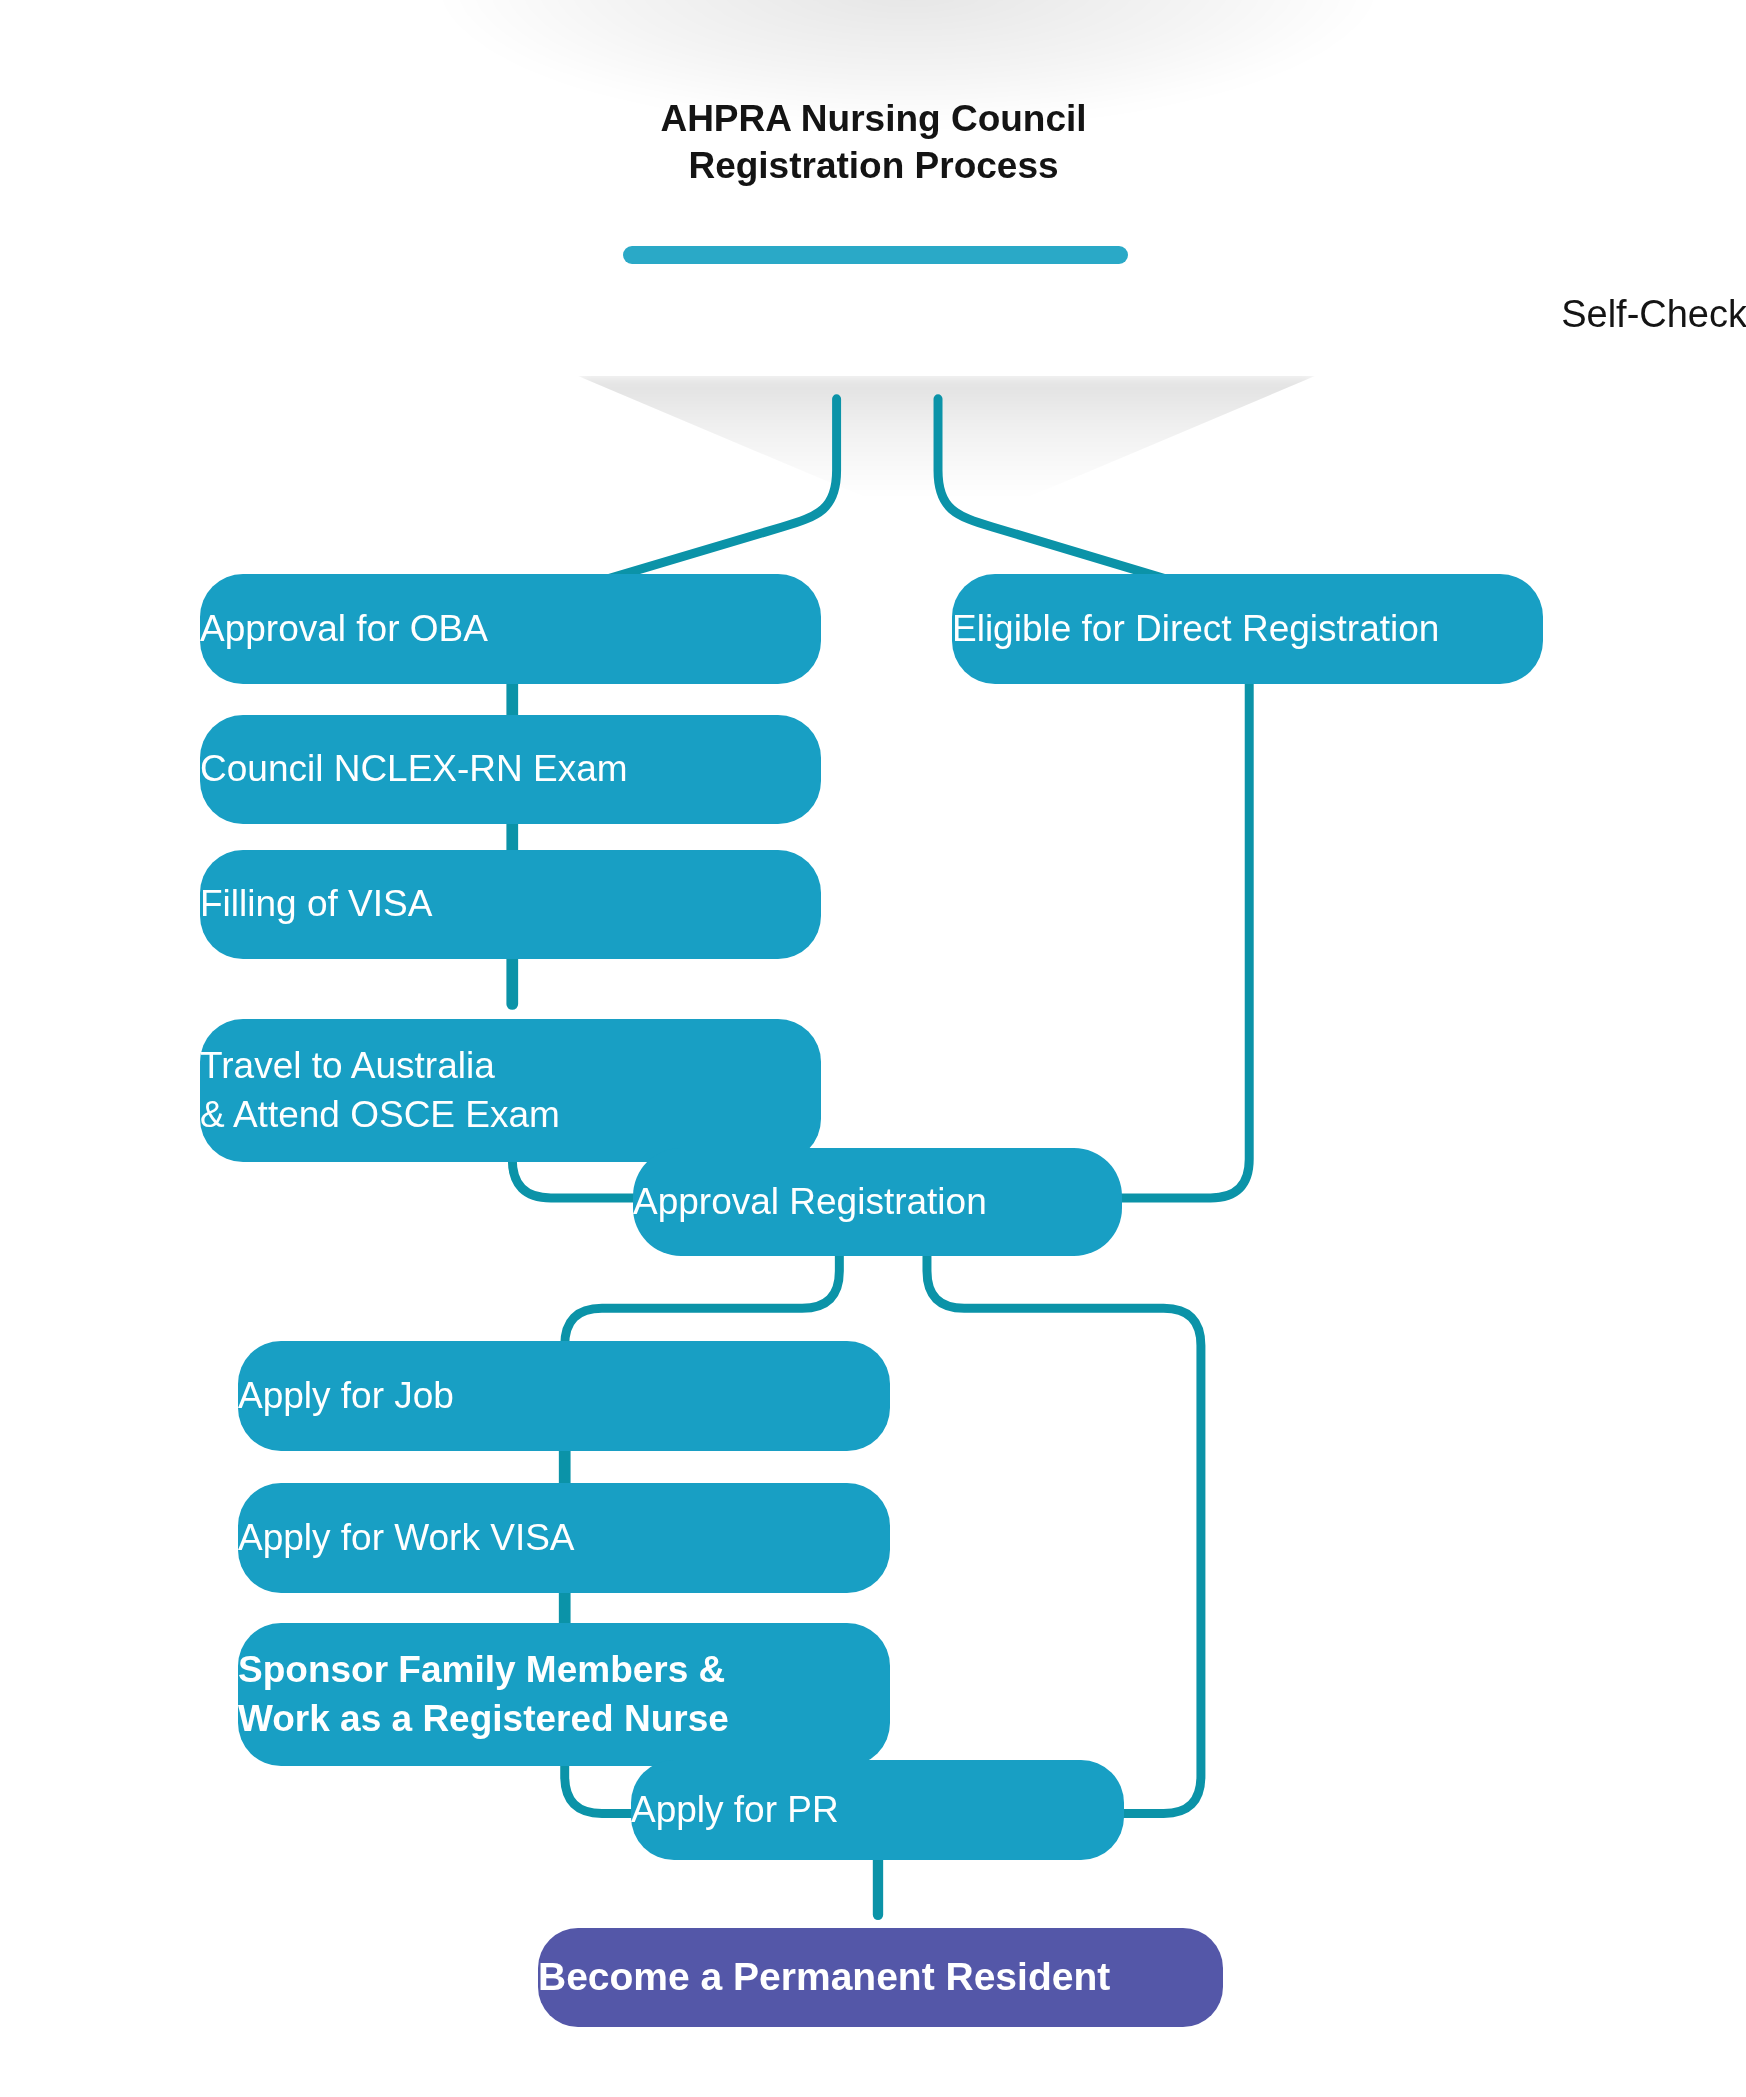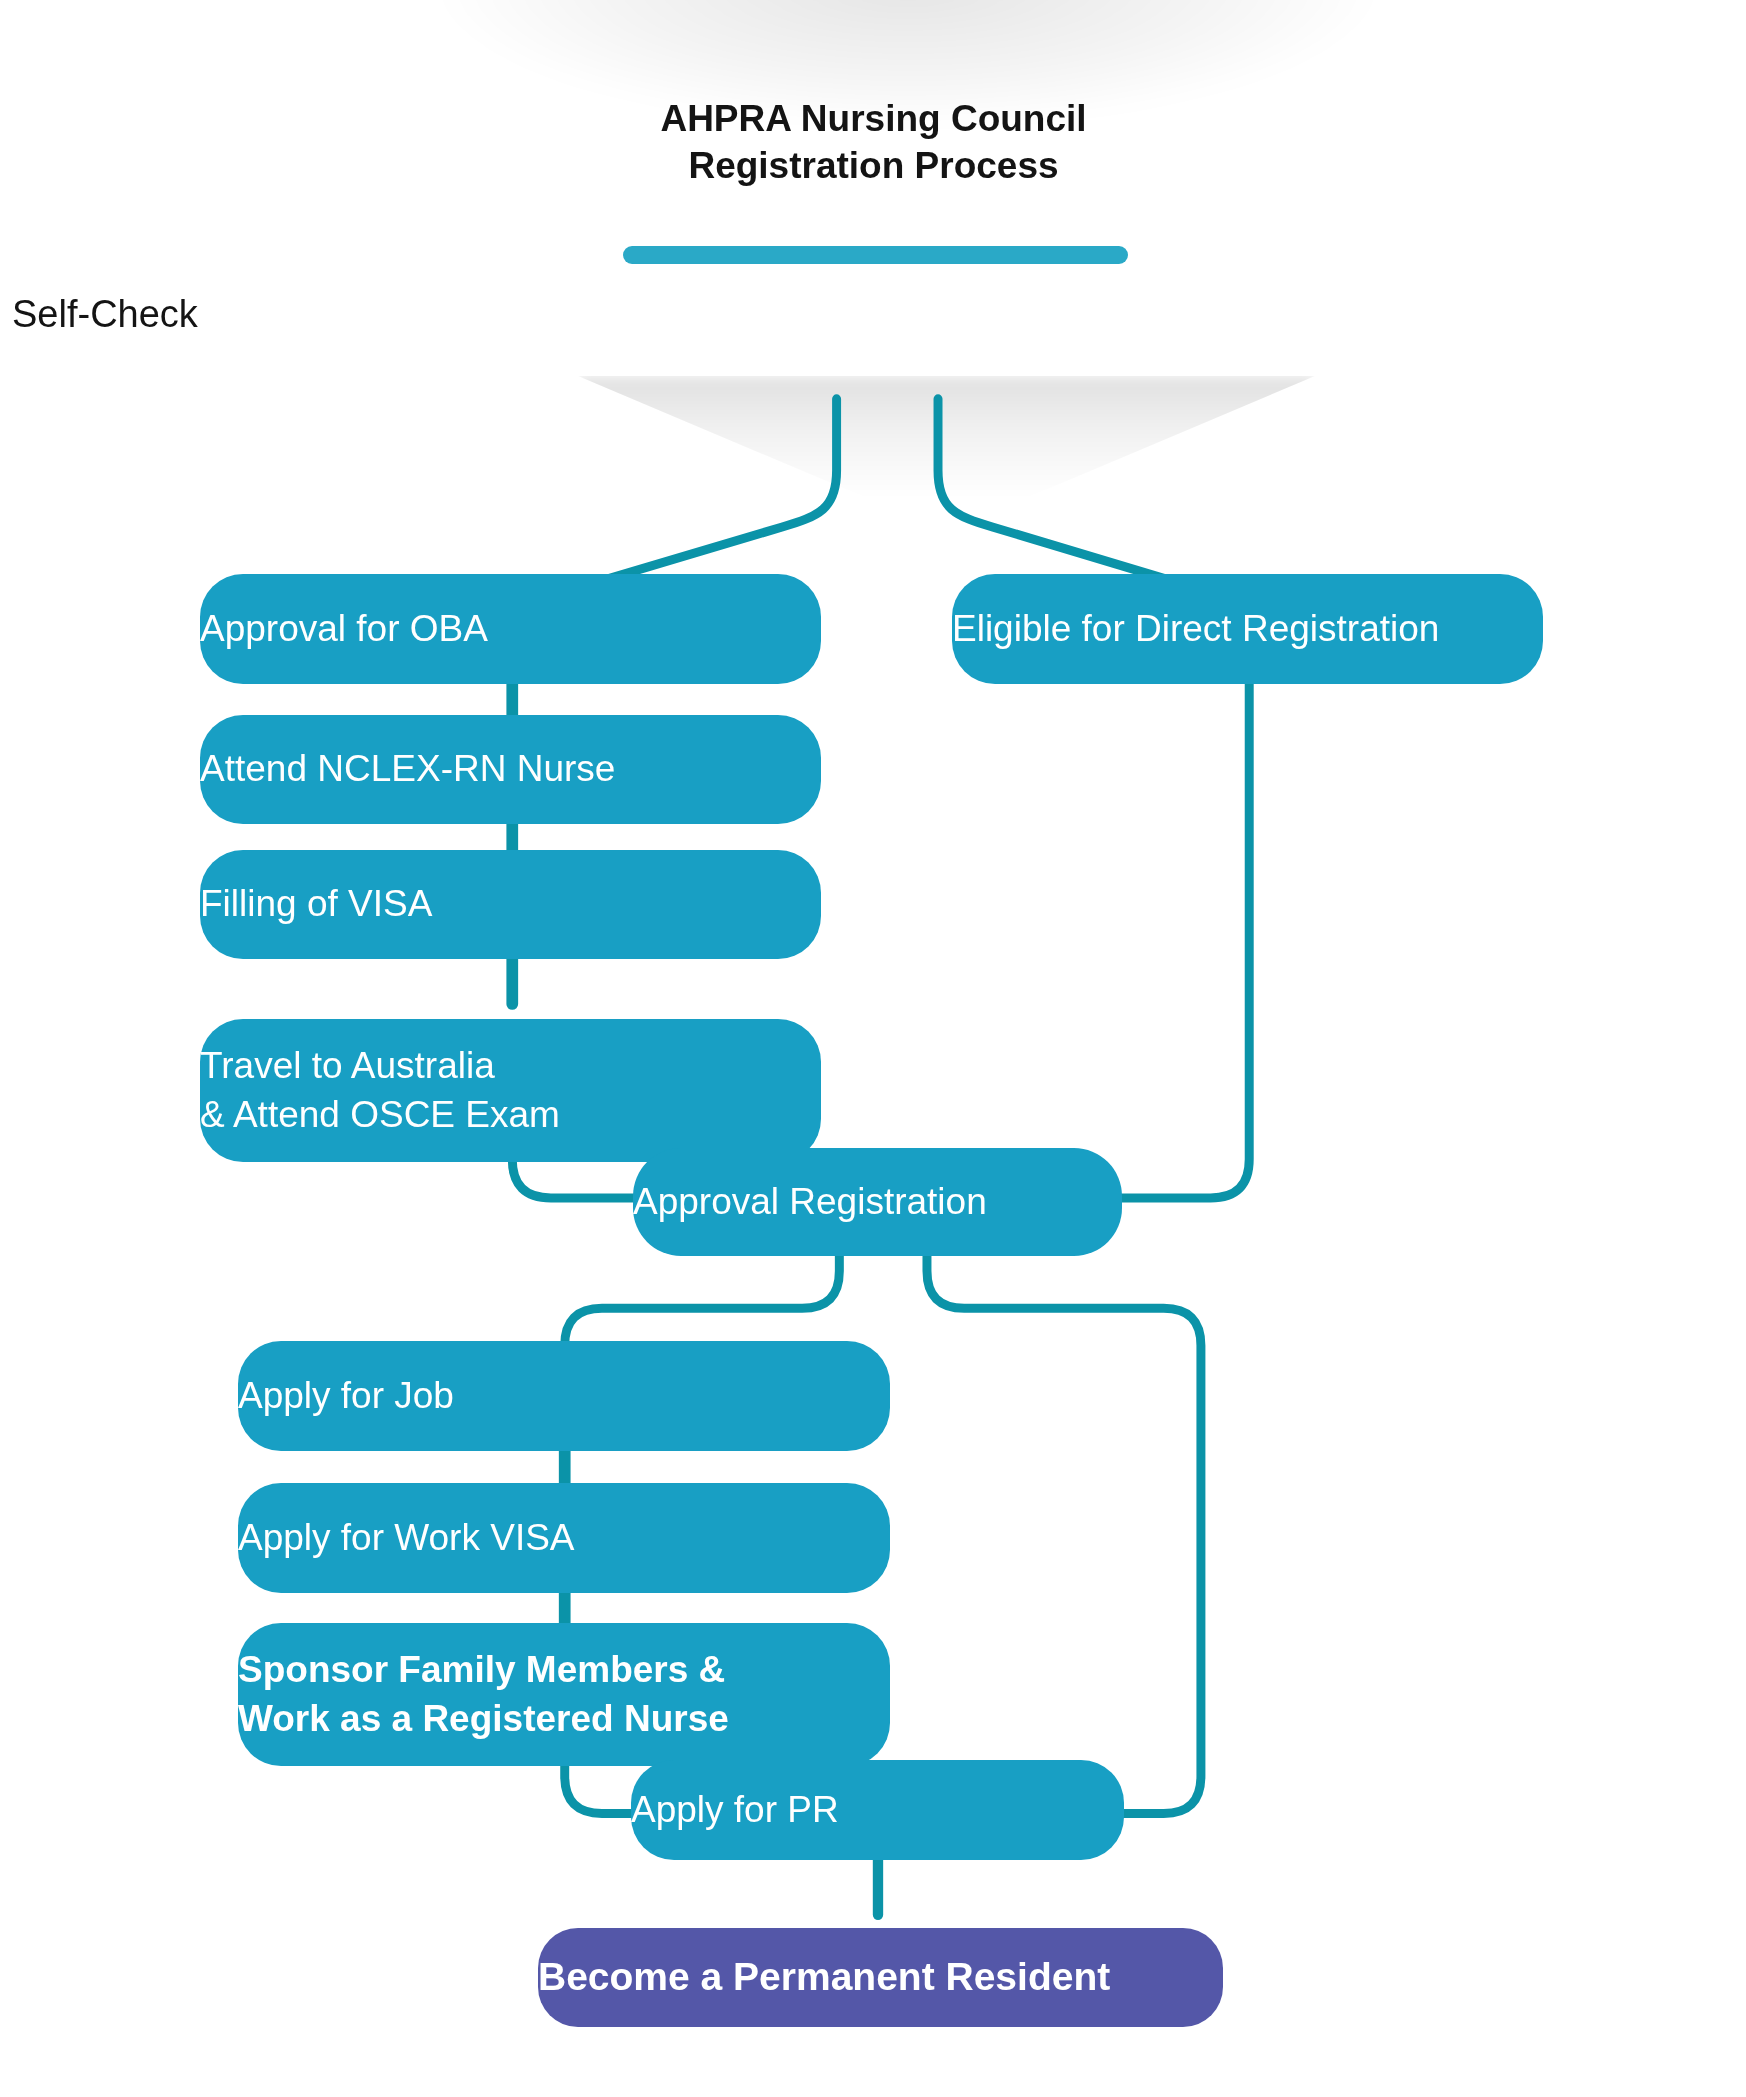--- a/index.html
+++ b/index.html
@@ -36,21 +36,21 @@
   .header{position:absolute; left:0; right:0; top:95px; text-align:center;}
   .title{
     font-size:37px; font-weight:800; line-height:1.28; color:var(--heading-text);
     letter-spacing:0px;
   }
   .divider{
     position:absolute; left:623px; top:246px; width:505px; height:18px;
     background:var(--divider); border-radius:9px;
   }
   .subtitle{
-    position:absolute; left:12px; right:0; top:293px; text-align:left;
+    position:absolute; left:12px; right:0; top:293px; text-align:right;
     font-size:38px; font-weight:400; color:var(--heading-text);
   }
   svg.wires{position:absolute; left:0; top:0; width:1747px; height:2097px;}
   svg.wires path{fill:none; stroke:var(--connector); stroke-linecap:round; stroke-linejoin:round;}
   svg.wires path.curve{stroke-width:13px;}
   svg.wires path.strut{stroke-width:17px;}
   svg.wires path.thin{stroke-width:15px;}
   .node{
     position:absolute;
     background:var(--node-fill);
@@ -105,21 +105,21 @@
 
   <div class="node" style="left:200px; top:574px; width:621px; height:110px;">
     <span>Approval for OBA</span>
   </div>
 
   <div class="node" style="left:952px; top:574px; width:591px; height:110px;">
     <span>Eligible for Direct Registration</span>
   </div>
 
   <div class="node" style="left:200px; top:715px; width:621px; height:109px;">
-    <span>Attend NCLEX-RN Nurse</span>
+    <span>Council NCLEX-RN Exam</span>
   </div>
 
   <div class="node" style="left:200px; top:850px; width:621px; height:109px;">
     <span>Filling of VISA</span>
   </div>
 
   <div class="node" style="left:200px; top:985px; width:621px; height:143px;margin-top:34px;">
     <span>Travel to Australia</span>
     <span>&amp; Attend OSCE Exam</span>
   </div>

